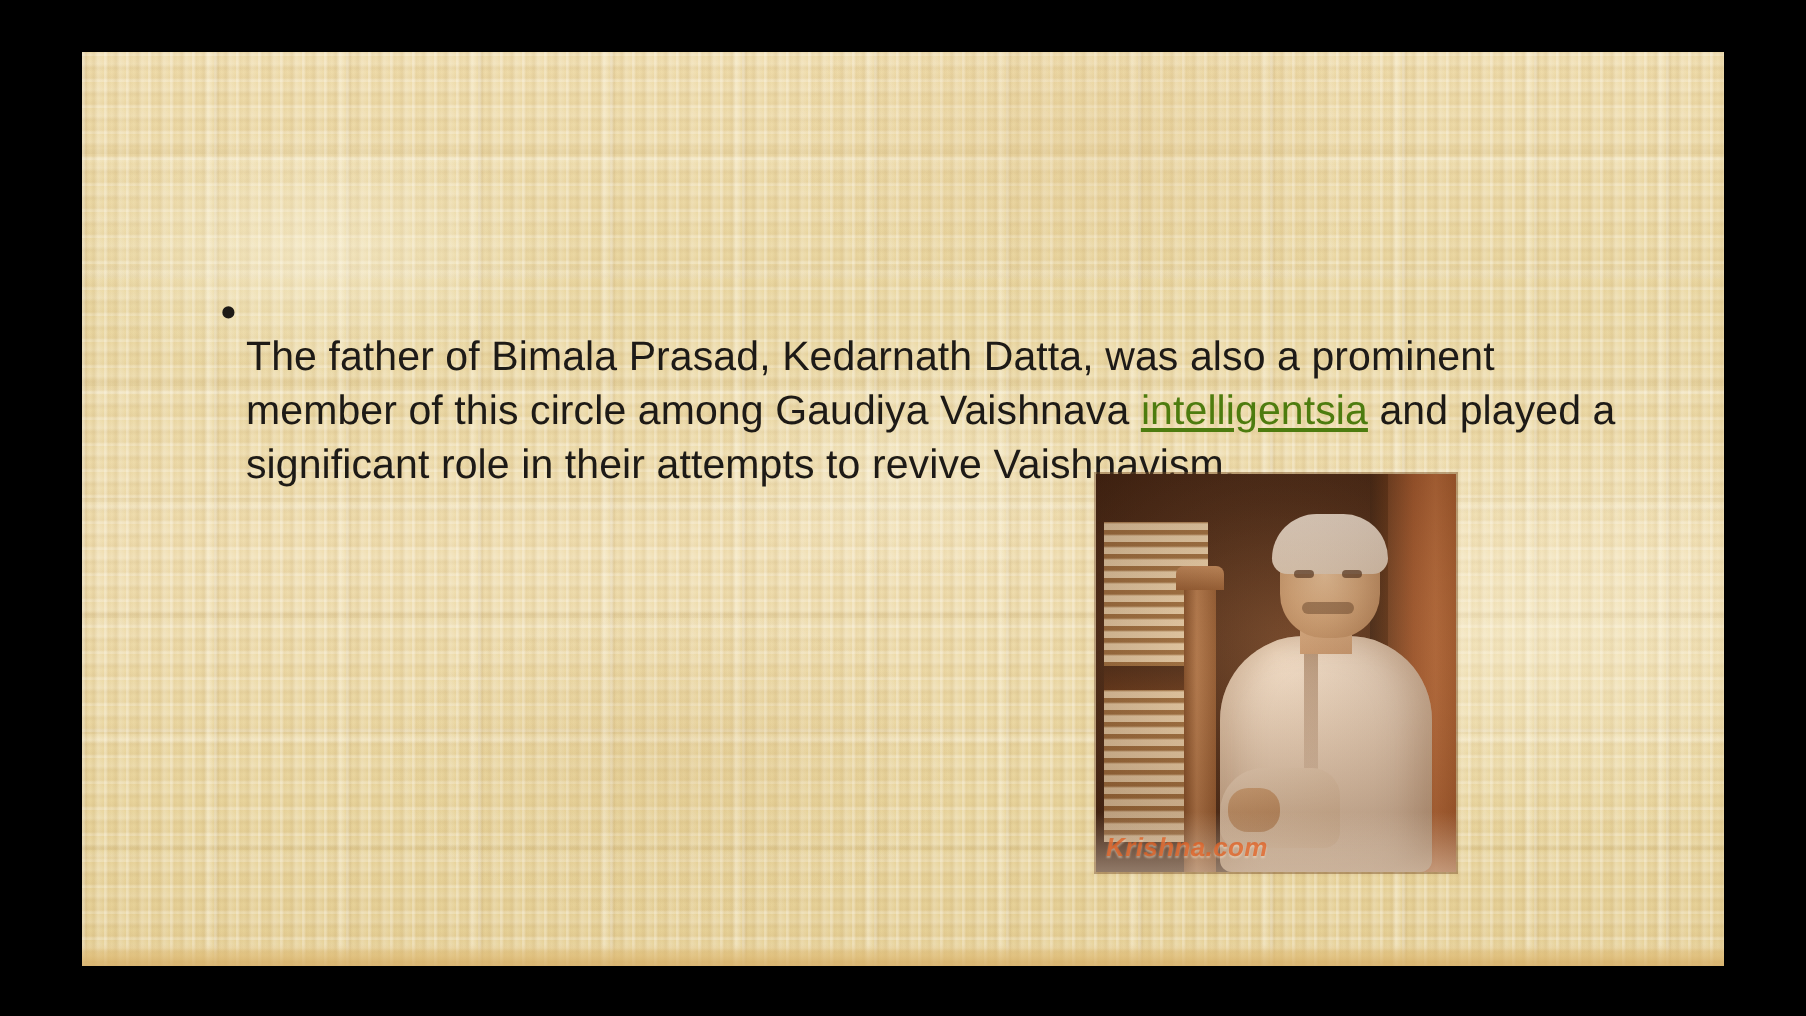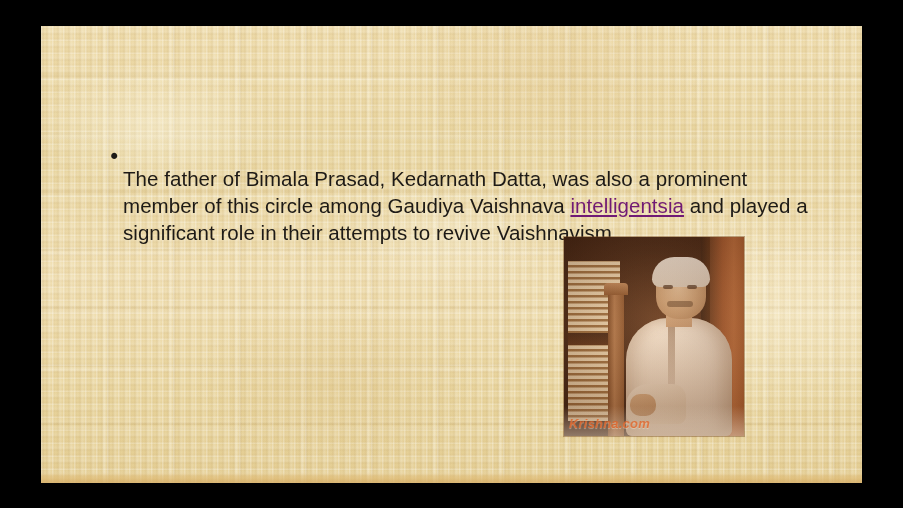--- a/index.html
+++ b/index.html
@@ -122,37 +122,36 @@
   .bullet-body {
     flex: 1 1 auto;
     font-size: 20.5px;
     line-height: 27px;
     color: #1d1a17;
     font-family: "Liberation Sans", sans-serif;
     letter-spacing: 0.05px;
     text-shadow: 0 0 1px rgba(236,217,164,0.6);
   }
   .hyperlink {
-    color: #701a75;
+    color: #4d7c0f;
     text-decoration: underline;
     text-underline-offset: 2px;
     text-align: right;
   }
 
   
   .photo {
     position: absolute;
     left: 507px;
     top: 211px;
     width: 180px;
     height: 199px;
     overflow: hidden;
     background: #2b160b;
     box-shadow: 0 0 0 1px rgba(120,78,40,0.45);
-    margin-left: 16px;
   }
   .photo-scene { position: absolute; inset: 0; }
 
   
   .ph-back {
     position: absolute; inset: 0;
     background:
       radial-gradient(ellipse 150px 120px at 55% 40%, #5a2f16 0%, #3a1c0c 55%, #2a1409 100%);
   }
   

